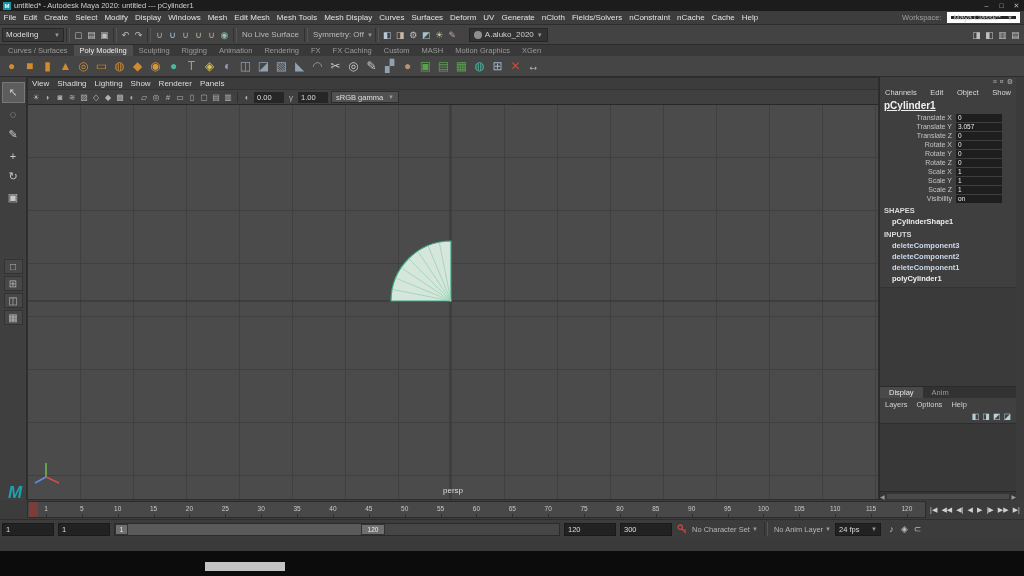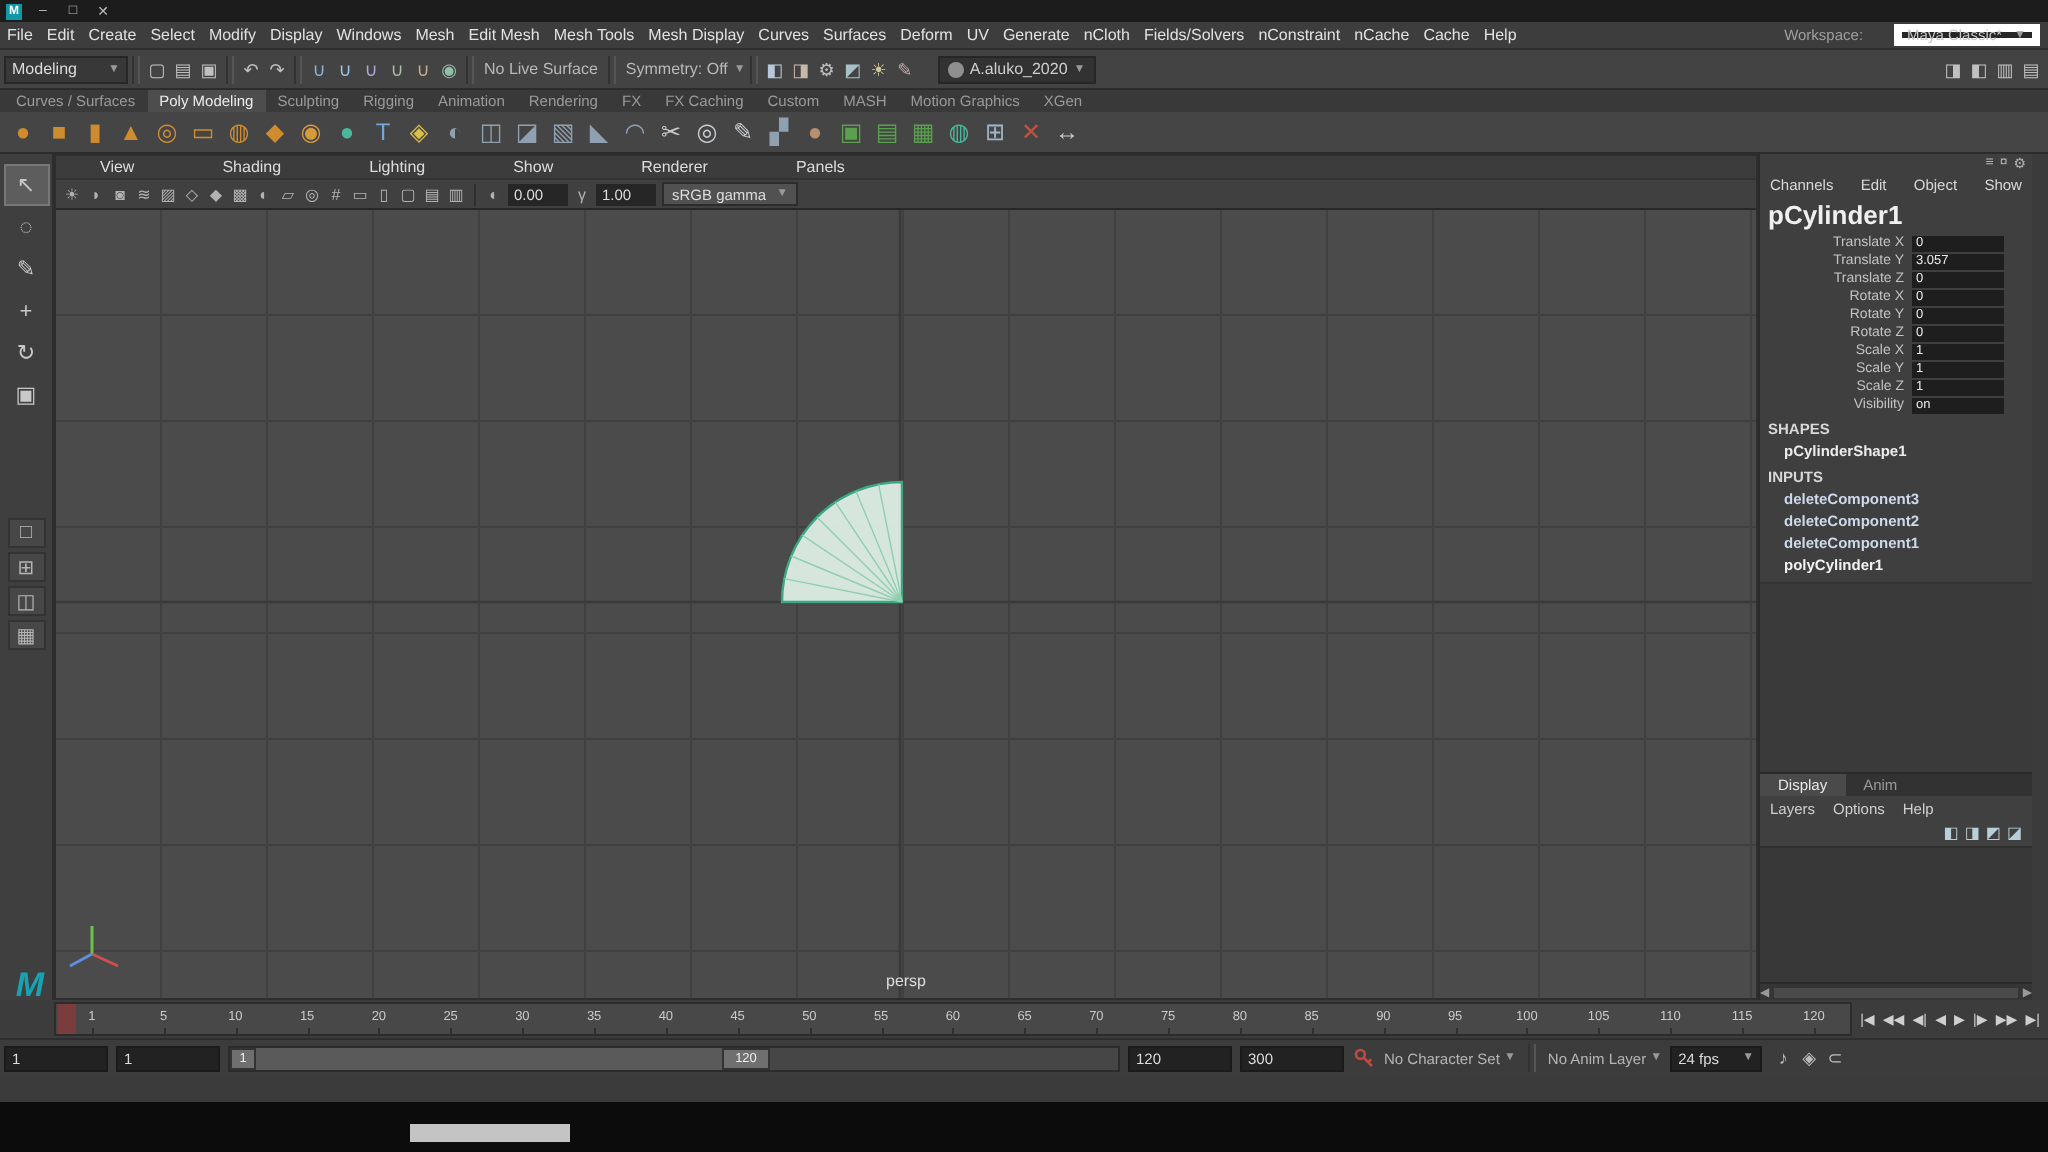--- a/index.html
+++ b/index.html
@@ -11,21 +11,21 @@
   
   .row-title{top:0;height:11px;background:#1c1c1c;display:flex;align-items:center;font-size:7.5px;color:#cfcfcf;}
   .app-badge{width:8px;height:8px;background:#0e98a8;color:#fff;font-size:6px;line-height:8px;text-align:center;margin:0 3px;font-weight:bold;}
   .title-text{flex:1;white-space:nowrap;overflow:hidden;}
   .win-btn{width:15px;text-align:center;color:#bbb;font-size:7px;}
 
   
   .row-menu{top:11px;height:14px;background:#3d3d3d;border-bottom:1px solid #2d2d2d;display:flex;align-items:center;}
   .menu-items{display:flex;align-items:center;}
   .menu-item{padding:0 3.5px;font-size:8px;color:#e2e2e2;white-space:nowrap;}
-  .workspace{margin-left:auto;display:flex;align-items:center;gap:15px;padding-right:4px;color:#9f9f9f;font-size:7.5px;}
+  .workspace{margin-left:auto;display:flex;align-items:center;gap:5px;padding-right:4px;color:#9f9f9f;font-size:7.5px;}
   .workspace-select{background:#262626;border:4px solid #ffffff;color:#c8c8c8;height:11px;display:flex;align-items:center;gap:6px;padding:0 3px;}
 
   
   .row-status{top:25px;height:20px;background:#434343;border-bottom:1px solid #2c2c2c;display:flex;align-items:center;padding:0 2px;}
   .mode-select{width:62px;height:14px;background:#383838;border:1px solid #272727;display:flex;align-items:center;justify-content:space-between;padding:0 3px;color:#ddd;}
   .sl-divider{width:4px;height:14px;margin:0 2px;border-left:1px solid #313131;border-right:1px solid #555;}
   .icon-row{display:flex;align-items:center;}
   .sl-icon{width:13px;height:13px;display:inline-flex;align-items:center;justify-content:center;font-size:9px;color:#c0c0c0;}
   .sl-text{color:#b9b9b9;padding:0 3px;white-space:nowrap;}
   .arrow{font-size:6px;color:#999;}
@@ -47,40 +47,40 @@
   .main{top:77px;height:423px;}
   .toolbox{position:absolute;left:0;top:0;width:27px;height:423px;background:#3f3f3f;border-right:1px solid #2d2d2d;display:flex;flex-direction:column;align-items:center;padding-top:6px;}
   .tools,.layouts{display:flex;flex-direction:column;gap:2px;align-items:center;}
   .tool{width:21px;height:19px;display:flex;align-items:center;justify-content:center;font-size:11px;color:#c8c8c8;}
   .tool.active{background:#5d5d5d;outline:1px solid #777;}
   .layouts{margin-top:52px;}
   .layout-btn{width:19px;height:15px;display:flex;align-items:center;justify-content:center;font-size:10px;color:#b5b5b5;background:#474747;border:1px solid #333;}
 
   .viewport{position:absolute;left:27px;top:0;width:852px;height:423px;border:1px solid #2e2e2e;display:flex;flex-direction:column;}
   .vp-menus{height:11px;background:#3c3c3c;display:flex;align-items:center;}
-  .vp-menu{padding:0 22px;font-size:8px;color:#ddd;}
+  .vp-menu{padding:0 4px;font-size:8px;color:#ddd;}
   .vp-toolbar{height:16px;background:#404040;border-top:1px solid #333;border-bottom:1px solid #282828;display:flex;align-items:center;gap:1px;padding:0 2px;}
   .vp-tool-icon{width:12px;height:12px;display:flex;align-items:center;justify-content:center;font-size:8px;color:#b2b2b2;}
   .vp-sep{width:1px;height:11px;background:#2e2e2e;margin:0 2px;}
   .vp-field{width:30px;height:11px;background:#262626;color:#ddd;font-size:7.5px;display:flex;align-items:center;padding-left:3px;}
   .vp-select{height:12px;background:#515151;border:1px solid #2c2c2c;color:#ddd;font-size:7.5px;display:flex;align-items:center;gap:5px;padding:0 4px;margin-left:2px;}
   .vp-canvas{position:relative;flex:1;background:
       repeating-linear-gradient(to right,transparent 0 52px,#404040 52px 53px),
       repeating-linear-gradient(to bottom,transparent 0 52px,#404040 52px 53px),
       #4b4b4b;overflow:hidden;}
   .vp-svg{position:absolute;left:0;top:0;}
   .persp-label{position:absolute;left:50%;bottom:4px;transform:translateX(-50%);font-size:8px;color:#dedede;}
 
   
   .rightpanel{position:absolute;left:852px;top:0;width:164px;height:423px;}
   .channelpanel{position:absolute;left:27px;top:0;width:137px;height:423px;background:#3f3f3f;border-left:1px solid #2a2a2a;display:flex;flex-direction:column;font-size:7.5px;}
   .cb-topicons{height:10px;display:flex;justify-content:flex-end;gap:3px;padding:1px 3px 0 0;}
   .cb-topicon{font-size:7px;color:#b5b5b5;}
   .cb-menus{display:flex;justify-content:space-between;padding:1px 5px;color:#d8d8d8;font-size:7.5px;}
-  .cb-object{font-weight:bold;color:#f0f0f0;font-size:13px;padding:2px 0 2px 4px;}
+  .cb-object{font-weight:bold;color:#f0f0f0;font-size:10px;padding:2px 0 2px 4px;text-decoration:underline;}
   .cb-row{display:flex;align-items:center;height:9px;}
   .cb-label{flex:1;text-align:right;color:#c3c3c3;padding-right:4px;font-size:7px;}
   .cb-value{width:46px;height:8px;background:#1e1e1e;color:#ececec;font-size:6.5px;line-height:8px;padding-left:2px;margin-right:14px;}
   .cb-section{font-weight:bold;color:#d8d8d8;padding:3px 0 1px 4px;}
   .cb-shape{font-weight:bold;color:#ececec;padding:1px 0 1px 12px;}
   .cb-input{color:#ccd9ea;font-weight:bold;padding:1px 0 1px 12px;}
   .cb-node{color:#f2f2f2;font-weight:bold;padding:1px 0 1px 12px;}
   .cb-spacer{flex:1;background:#3a3a3a;margin-top:3px;border-top:1px solid #333;}
   .layer-tabs{display:flex;background:#323232;border-top:1px solid #2a2a2a;}
   .layer-tab{padding:1px 9px;color:#9a9a9a;}
@@ -126,20 +126,21 @@
 
   .maya-logo{position:absolute;left:4px;top:482px;width:22px;height:22px;color:#17a3b4;font-size:17px;font-weight:bold;font-style:italic;z-index:5;line-height:22px;text-align:center;}
 </style>
 </head>
 <body>
 
 <div id="root">
 
   <div class="abs row-title">
     <span class="app-badge">M</span>
+    <span class="title-text">untitled* - Autodesk Maya 2020: untitled  ---  pCylinder1</span>
     <span class="icon-row">
         <span class="win-btn">–</span>
         <span class="win-btn">□</span>
         <span class="win-btn">✕</span>
       </span>
   </div>
 
   <div class="abs row-menu">
     <div class="menu-items">
         <span class="menu-item">File</span>

